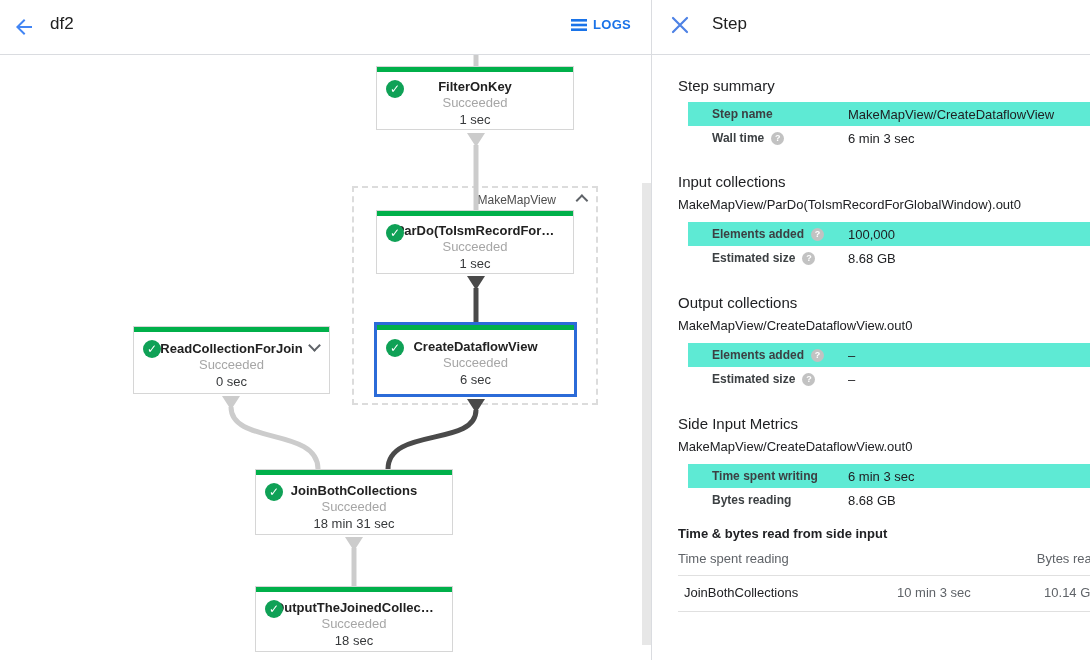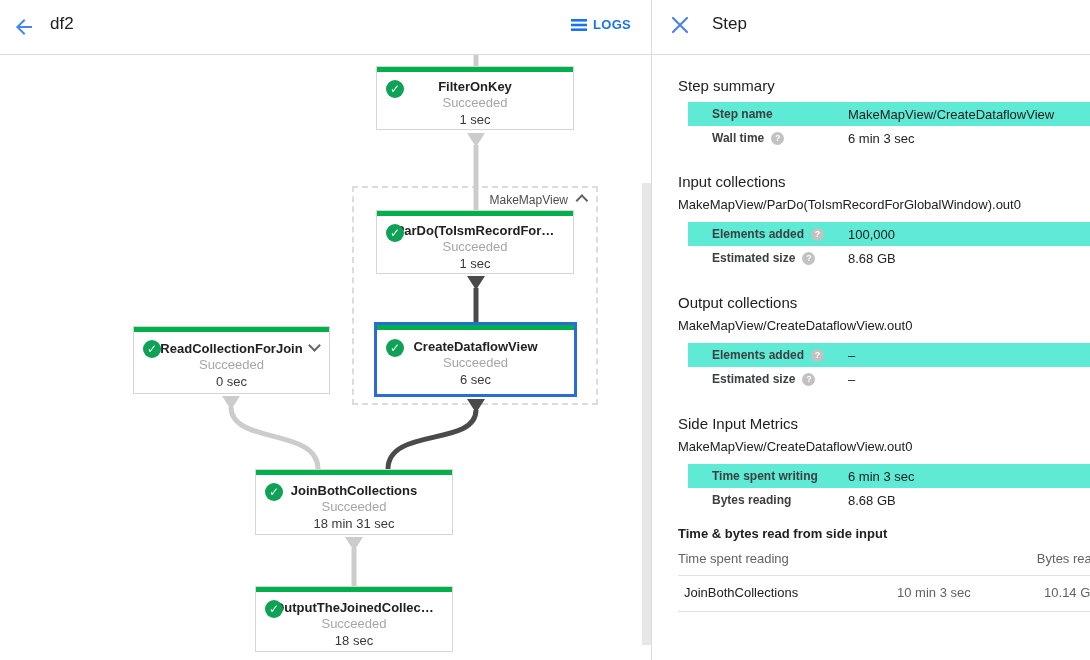--- a/index.html
+++ b/index.html
@@ -12,21 +12,21 @@
   .back-btn{position:absolute;left:12px;top:15px;width:24px;height:24px;cursor:pointer;}
   .job-title{position:absolute;left:50px;top:14px;font-size:17px;color:#212121;}
   .logs-btn{position:absolute;left:571px;top:17px;display:flex;align-items:flex-end;gap:6px;color:#1a73e8;font-size:13px;font-weight:bold;letter-spacing:.3px;cursor:pointer;}
   .panel-close{position:absolute;left:671px;top:16px;width:18px;height:18px;cursor:pointer;}
   .panel-title{position:absolute;left:712px;top:14px;font-size:17px;color:#212121;}
   .v-divider{position:absolute;left:651px;top:0;width:1px;height:660px;background:#dadce0;}
   
   .graph{position:absolute;left:0;top:55px;width:651px;height:605px;background:#fff;}
   .graph svg.wires{position:absolute;left:0;top:0;}
   .group-box{position:absolute;left:352px;top:131px;width:246px;height:219px;border:2px dashed #dcdcdc;box-sizing:border-box;}
-  .group-label{position:absolute;top:5px;right:11px;font-size:12px;color:#4d4d4d;display:flex;align-items:center;gap:8px;cursor:pointer;}
+  .group-label{position:absolute;top:5px;right:11px;font-size:12px;color:#4d4d4d;display:flex;align-items:center;gap:20px;cursor:pointer;}
   .chev{display:inline-block;width:7px;height:7px;border-left:2px solid #5f6368;border-bottom:2px solid #5f6368;}
   .chev.up{transform:rotate(135deg) translate(-1px,-1px);}
   .chev.down{transform:rotate(-45deg);}
   .node{position:absolute;background:#fff;border:1px solid #d6d6d6;box-sizing:border-box;text-align:center;cursor:pointer;}
   .node .bar{height:5px;background:#00b04a;}
   .node .check{position:absolute;left:9px;top:13px;width:18px;height:18px;border-radius:50%;background:#0fa156;color:#fff;font-size:12px;line-height:18px;font-weight:bold;text-align:center;}
   .node .title{font-size:13px;font-weight:bold;color:#212121;margin-top:7px;line-height:16px;white-space:nowrap;overflow:hidden;}
   .node .status{font-size:13px;color:#a6a6a6;line-height:16px;}
   .node .time{font-size:13px;color:#37393b;line-height:17px;}
   .node.selected{border:3px solid #2b6bd8;}

